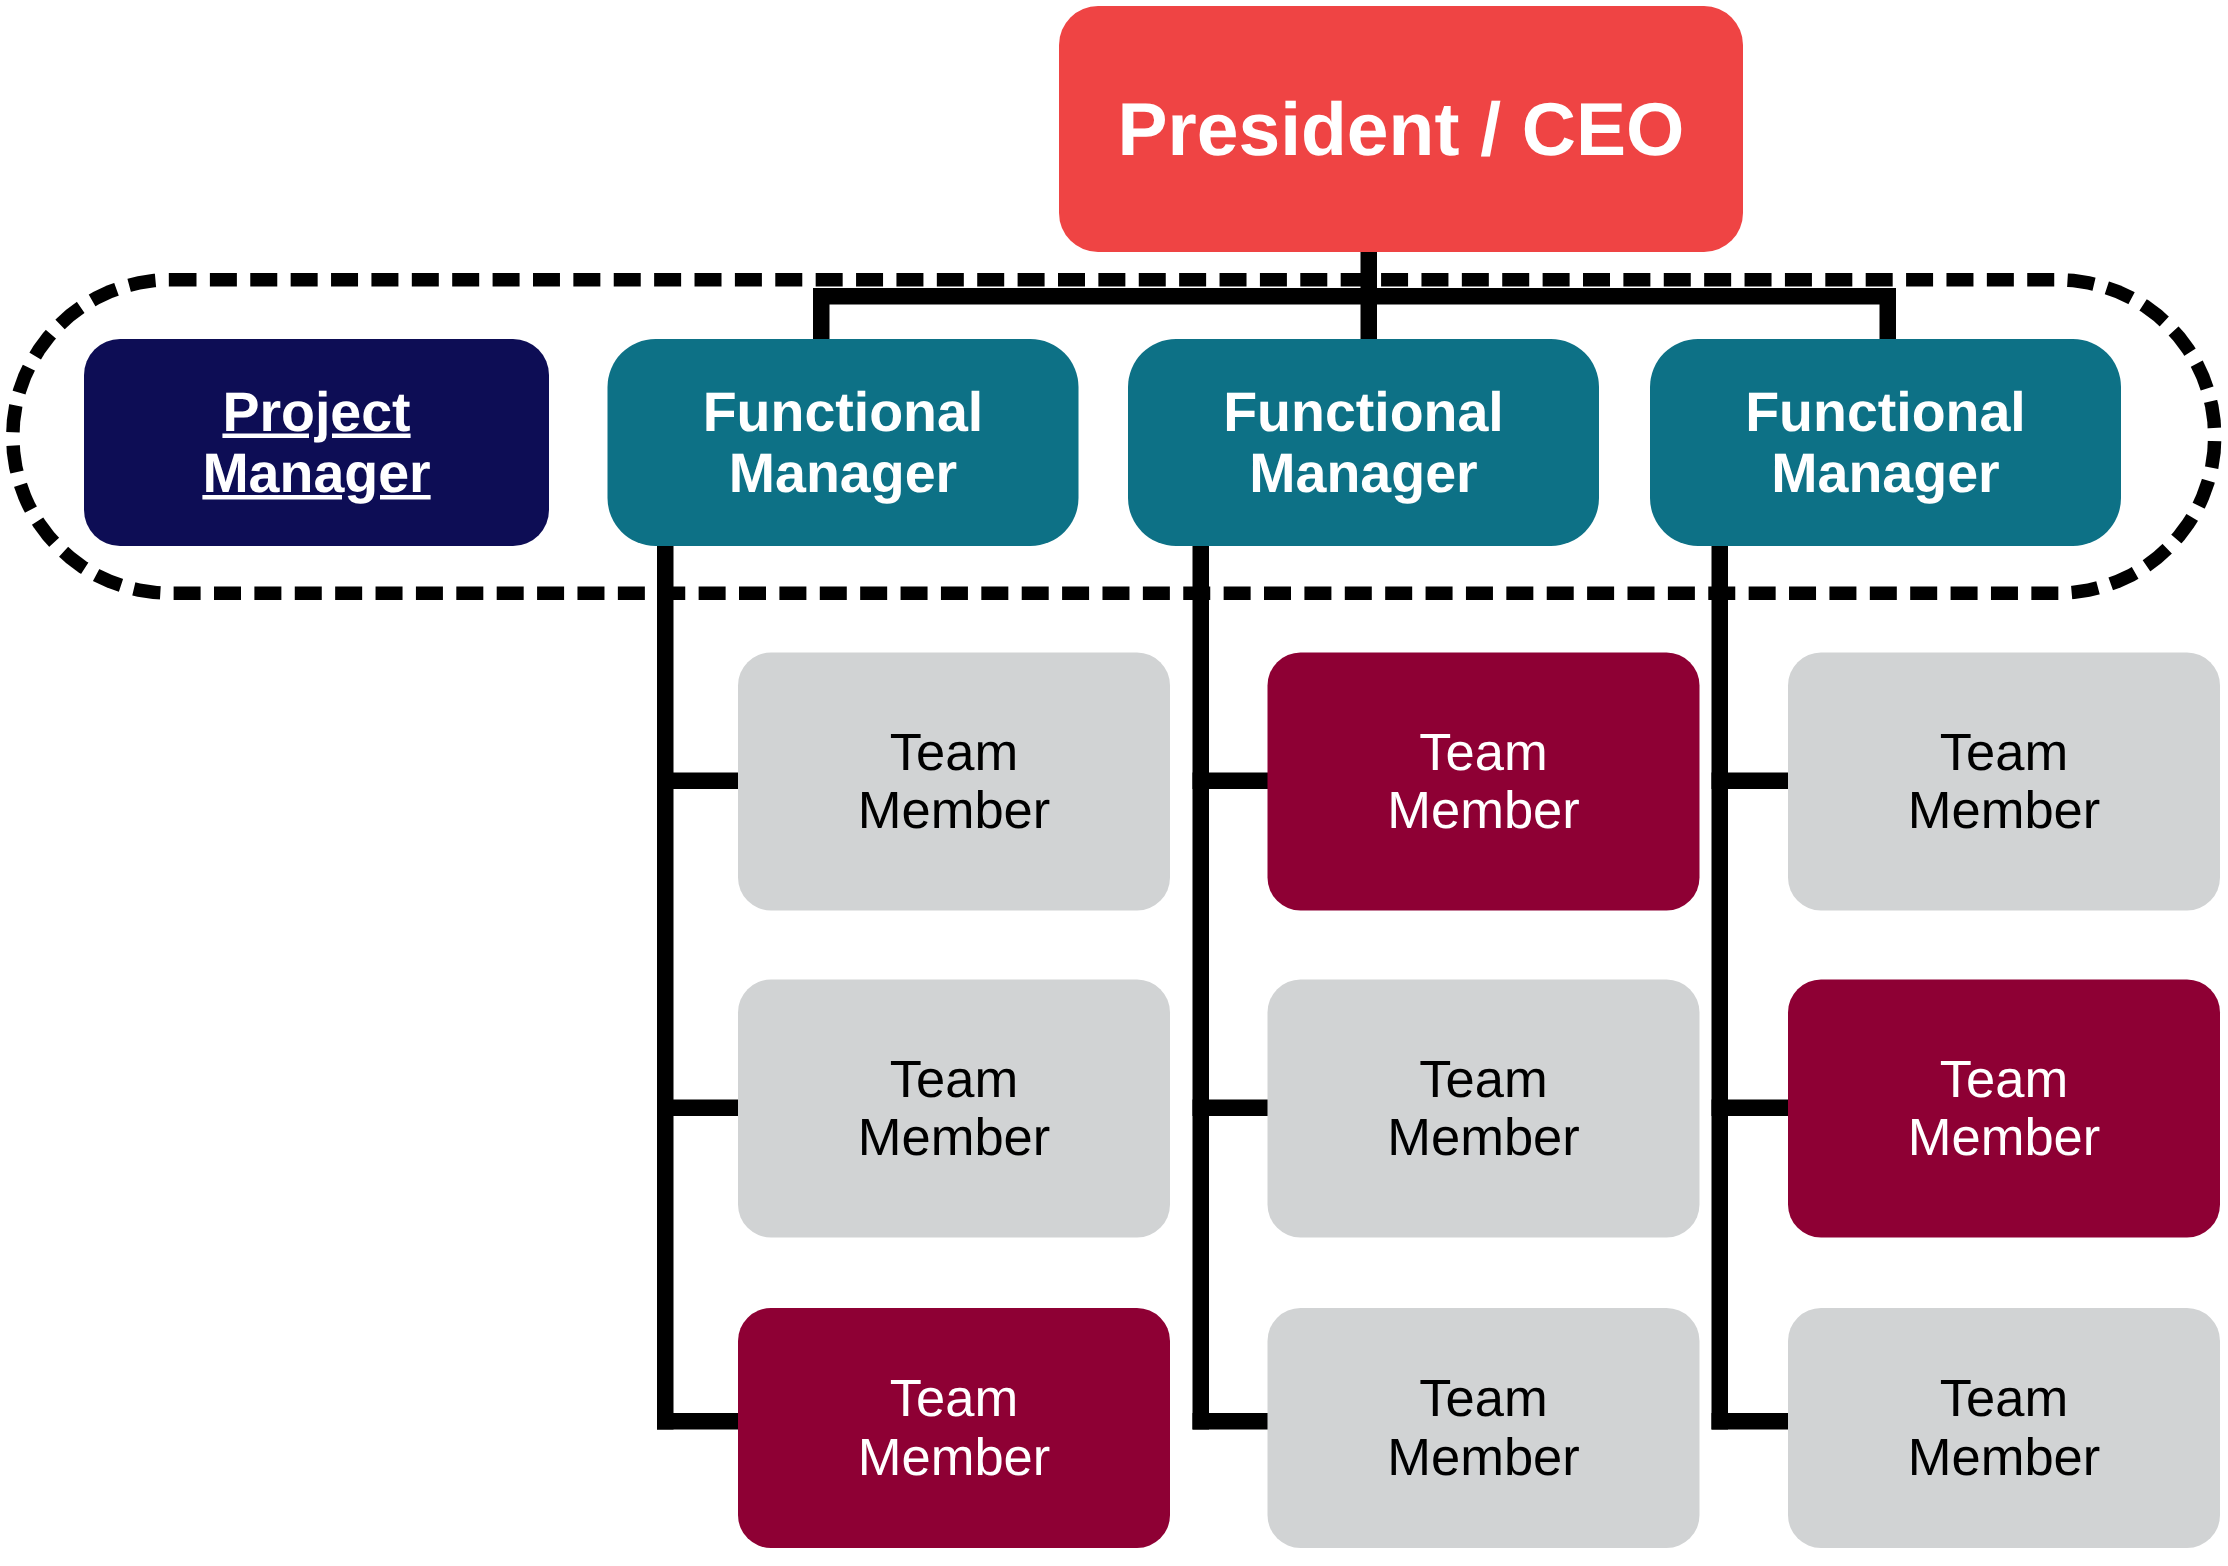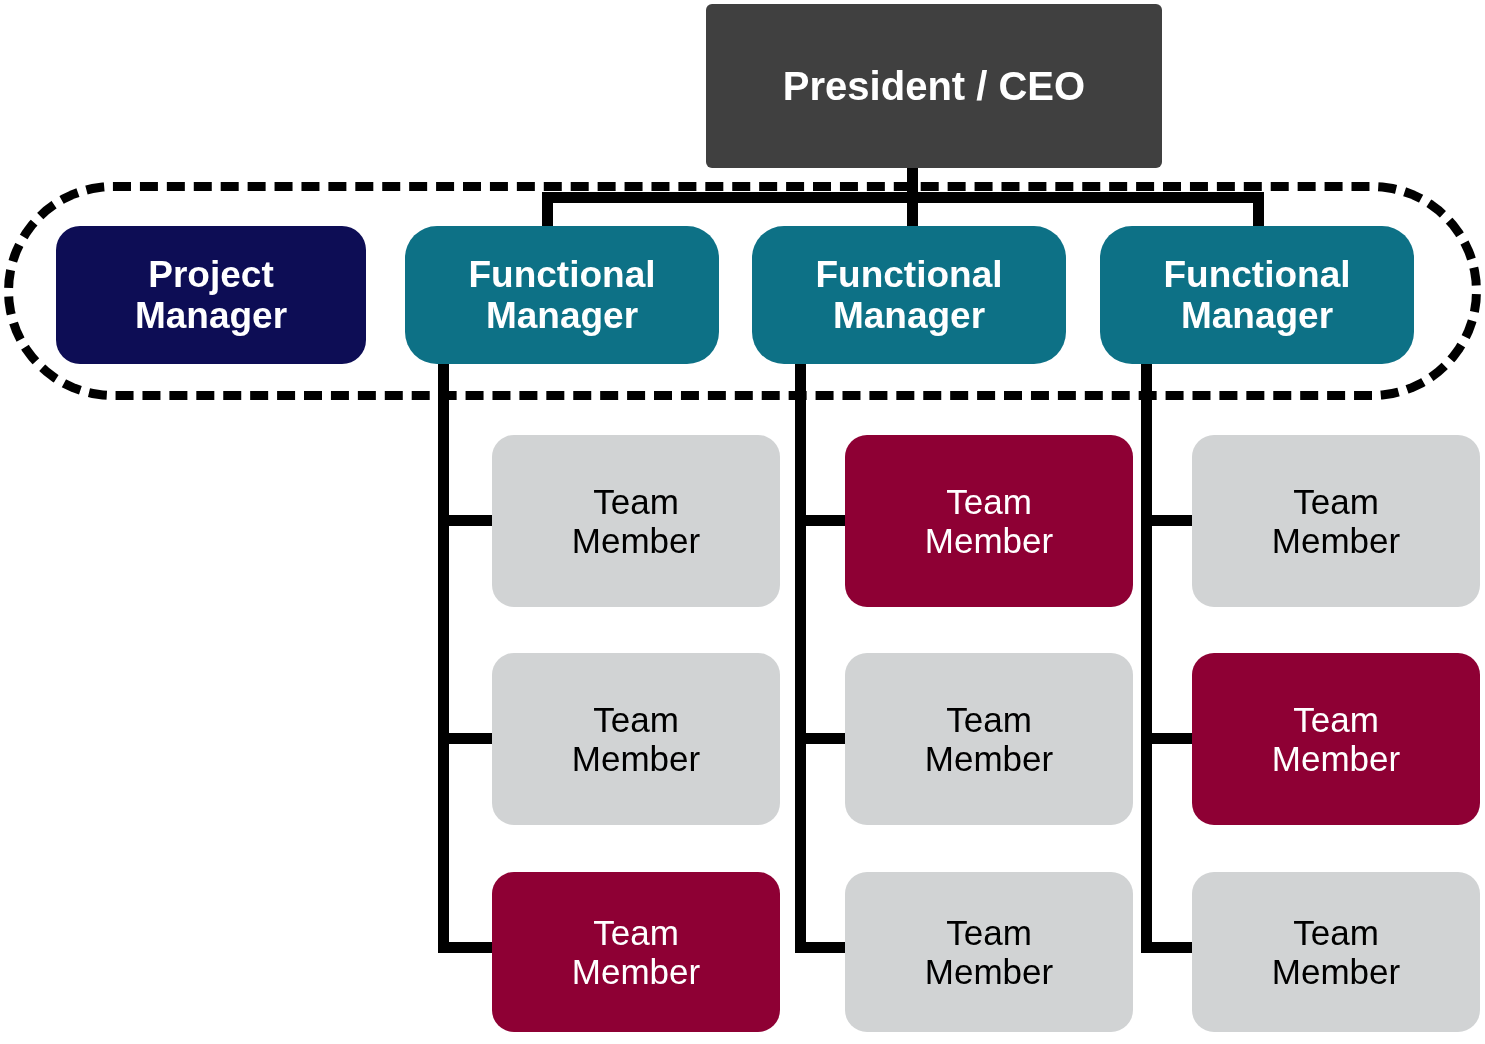--- a/index.html
+++ b/index.html
@@ -26,25 +26,25 @@
     align-items: center;
     justify-content: center;
     text-align: center;
     border-radius: 22px;
     line-height: 1.12;
     white-space: pre-line;
     z-index: 5;
   }
 
   .node.ceo {
-    background: #404040;
+    background: #ef4444;
     color: #ffffff;
     font-weight: bold;
-    font-size: 40px;
-    border-radius: 6px;
+    font-size: 50px;
+    border-radius: 26px;
   }
   .node.pm {
     background: #0d0d55;
     color: #ffffff;
     font-weight: bold;
     font-size: 37px;
     border-radius: 24px;
   }
   .node.fm {
     background: #0d7186;
@@ -111,21 +111,21 @@
   <div class="conn" style="left:795px; top:733px; width:56px; height:11px;"></div>
   <div class="conn" style="left:795px; top:942px; width:56px; height:11px;"></div>
 
   <div class="conn" style="left:1141px; top:362px; width:11px; height:591px;"></div>
   <div class="conn" style="left:1141px; top:515px; width:56px; height:11px;"></div>
   <div class="conn" style="left:1141px; top:733px; width:56px; height:11px;"></div>
   <div class="conn" style="left:1141px; top:942px; width:56px; height:11px;"></div>
 
   <div class="node ceo" style="left:706px; top:4px; width:456px; height:164px;">President / CEO</div>
 
-  <div class="node pm" style="left:56px; top:226px; width:310px; height:138px;">Project
+  <div class="node pm" style="left:56px; top:226px; width:310px; height:138px;text-decoration:underline;">Project
 Manager</div>
 
   <div class="node fm" style="left:405px; top:226px; width:314px; height:138px;">Functional
 Manager</div>
 
   <div class="node fm" style="left:752px; top:226px; width:314px; height:138px;">Functional
 Manager</div>
 
   <div class="node fm" style="left:1100px; top:226px; width:314px; height:138px;">Functional
 Manager</div>

